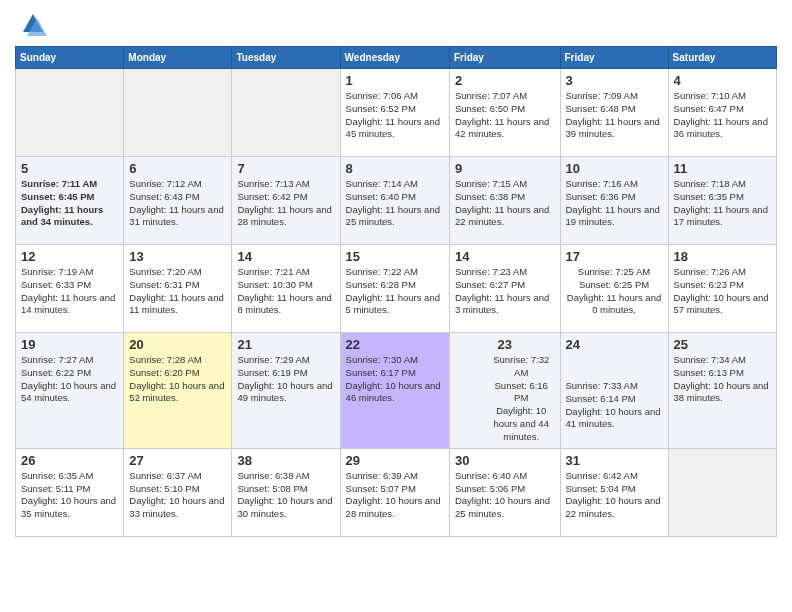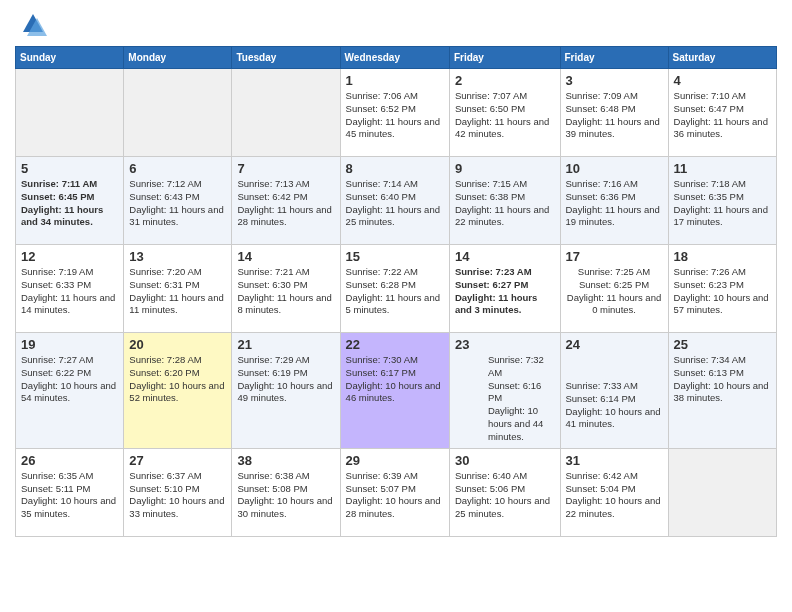--- a/index.html
+++ b/index.html
@@ -218,32 +218,32 @@
           </td>
           <td>
             <div class="day-number">13</div>
             <div class="day-info" style="white-space: pre-line;">Sunrise: 7:20 AM
 Sunset: 6:31 PM
 Daylight: 11 hours and 11 minutes.</div>
           </td>
           <td>
             <div class="day-number">14</div>
             <div class="day-info" style="white-space: pre-line;">Sunrise: 7:21 AM
-Sunset: 6:30 PM
+Sunset: 10:30 PM
 Daylight: 11 hours and 8 minutes.</div>
           </td>
           <td>
             <div class="day-number">15</div>
             <div class="day-info" style="white-space: pre-line;">Sunrise: 7:22 AM
 Sunset: 6:28 PM
 Daylight: 11 hours and 5 minutes.</div>
           </td>
           <td>
             <div class="day-number">14</div>
-            <div class="day-info" style="white-space: pre-line; font-weight: bold;">Sunrise: 7:23 AM
+            <div class="day-info" style="white-space: pre-line;">Sunrise: 7:23 AM
 Sunset: 6:27 PM
 Daylight: 11 hours and 3 minutes.</div>
           </td>
           <td>
             <div class="day-number">17</div>
             <div class="day-info" style="white-space: pre-line; text-align: center;">Sunrise: 7:25 AM
 Sunset: 6:25 PM
 Daylight: 11 hours and 0 minutes.</div>
           </td>
           <td>
@@ -271,21 +271,21 @@
             <div class="day-info" style="white-space: pre-line;">Sunrise: 7:29 AM
 Sunset: 6:19 PM
 Daylight: 10 hours and 49 minutes.</div>
           </td>
           <td style="background: #c4b5fd;">
             <div class="day-number">22</div>
             <div class="day-info" style="white-space: pre-line;">Sunrise: 7:30 AM
 Sunset: 6:17 PM
 Daylight: 10 hours and 46 minutes.</div>
           </td>
-          <td style="background: rgb(240, 244, 250);">
+          <td style="background: rgb(240, 244, 250); text-align: center;">
             <div class="day-number">23</div>
             <div class="day-info" style="white-space: pre-line; margin-left: 33px;">Sunrise: 7:32 AM
 Sunset: 6:16 PM
 Daylight: 10 hours and 44 minutes.</div>
           </td>
           <td style="background: rgb(240, 244, 250);">
             <div class="day-number">24</div>
             <div class="day-info" style="white-space: pre-line; margin-top: 28px;">Sunrise: 7:33 AM
 Sunset: 6:14 PM
 Daylight: 10 hours and 41 minutes.</div>

